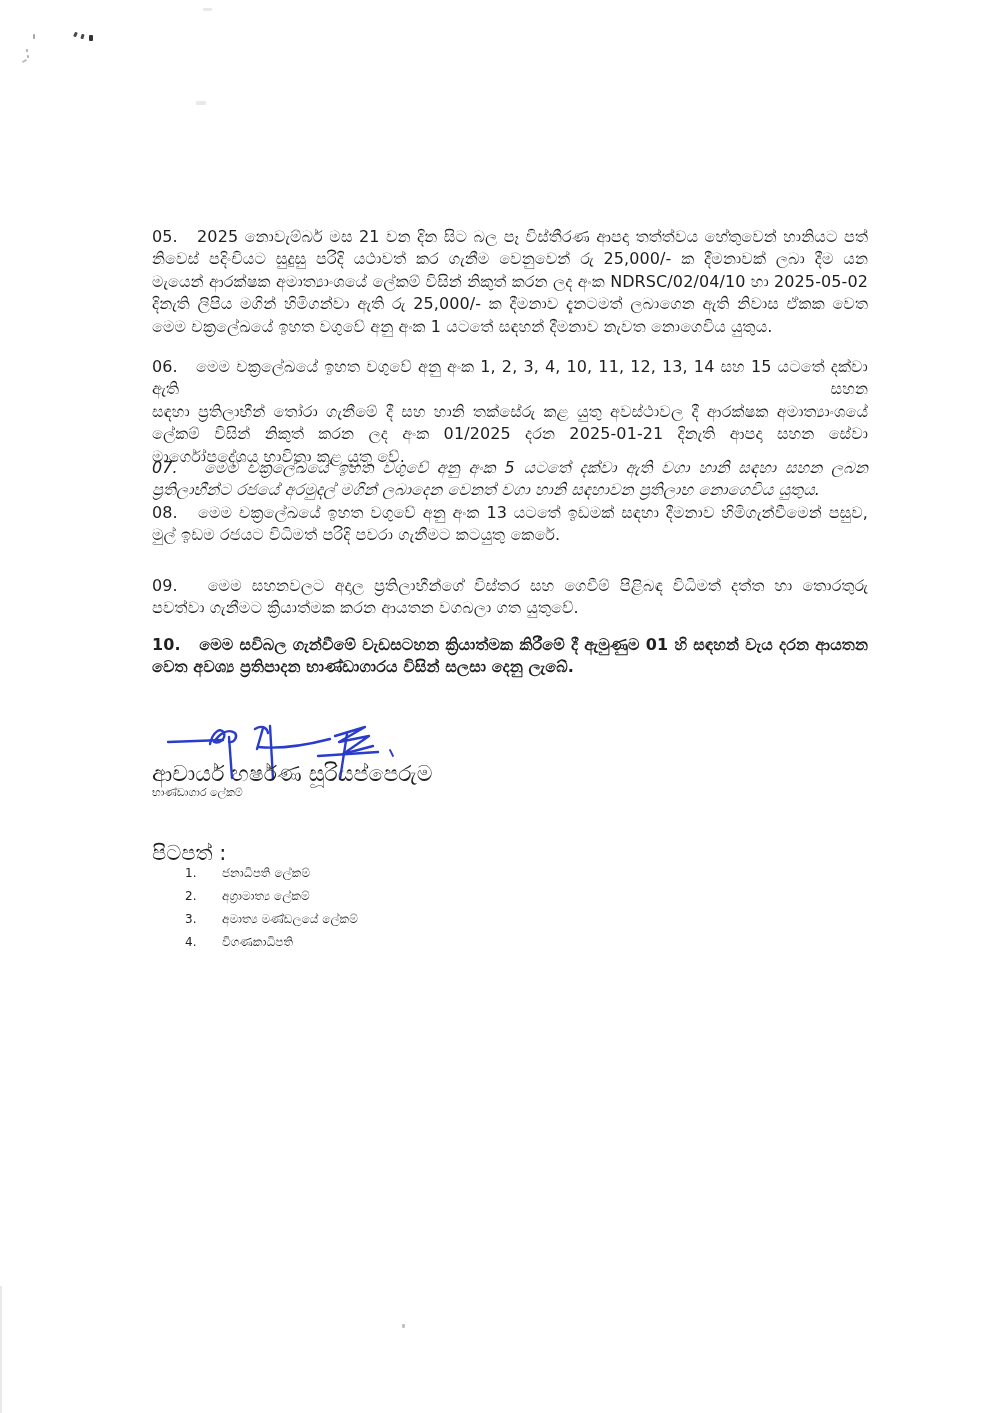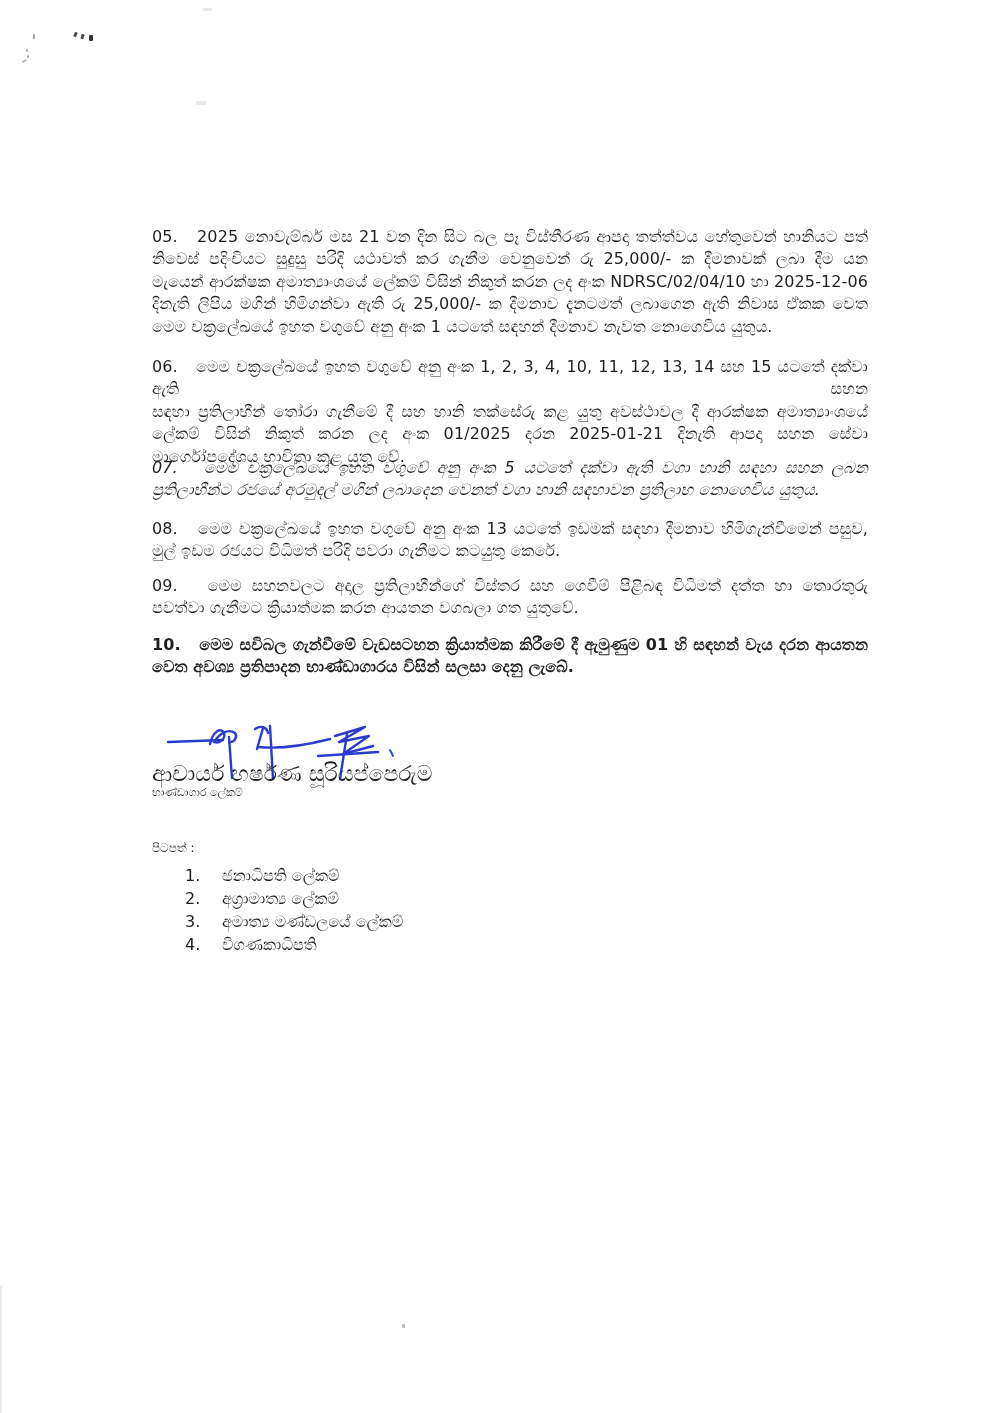--- a/index.html
+++ b/index.html
@@ -26,23 +26,23 @@
   .sig-name {
     position: absolute; left: 152px; top: 761px;
     font-size: 22px; font-weight: normal; white-space: nowrap;
   }
   .sig-title {
     position: absolute; left: 152px; top: 786px;
     font-size: 11px; white-space: nowrap;
   }
   .copies-heading {
     position: absolute; left: 152px; top: 841px;
-    font-size: 12px; white-space: nowrap;
+    font-size: 21px; white-space: nowrap;
   }
-  .copies-list { position: absolute; left: 185px; top: 866px; font-size: 16px; }
+  .copies-list { position: absolute; left: 185px; top: 866px; font-size: 12px; }
   .copy-row { height: 23px; white-space: nowrap; }
   .copy-num { display: inline-block; width: 37px; }
   .copy-label { display: inline-block; }
   .speck { position: absolute; background: #4a4a4a; border-radius: 1px; }
   .edge-shadow {
     position: absolute; left: 0; top: 1286px; width: 2px; height: 127px;
     background: #e9e9e9;
   }
 </style>
 </head>
@@ -58,38 +58,38 @@
   <div class="speck" style="left:27px;top:55px;width:2px;height:3px;opacity:.45;"></div>
   <div class="speck" style="left:22px;top:60px;width:5px;height:2px;opacity:.4;transform:rotate(-30deg);"></div>
   <div class="speck" style="left:203px;top:8px;width:9px;height:3px;opacity:.12;"></div>
   <div class="speck" style="left:196px;top:101px;width:10px;height:4px;opacity:.12;"></div>
   <div class="speck" style="left:402px;top:1324px;width:3px;height:4px;opacity:.35;"></div>
   <div class="edge-shadow"></div>
 
   <section class="para" style="top:226px;">
     <div class="ln">05.&nbsp;&nbsp; 2025 නොවැම්බර් මස 21 වන දින සිට බල පෑ විස්තීරණ ආපදා තත්ත්වය හේතුවෙන් හානියට පත්</div>
     <div class="ln">නිවෙස් පදිංචියට සුදුසු පරිදි යථාවත් කර ගැනීම වෙනුවෙන් රු 25,000/- ක දීමනාවක් ලබා දීම යන</div>
-    <div class="ln">මැයෙන් ආරක්ෂක අමාත්‍යාංශයේ ලේකම් විසින් නිකුත් කරන ලද අංක NDRSC/02/04/10 හා 2025-12-06</div>
+    <div class="ln">මැයෙන් ආරක්ෂක අමාත්‍යාංශයේ ලේකම් විසින් නිකුත් කරන ලද අංක NDRSC/02/04/10 හා 2025-05-02</div>
     <div class="ln">දිනැති ලිපිය මගින් හිමිගන්වා ඇති රු 25,000/- ක දීමනාව දැනටමත් ලබාගෙන ඇති නිවාස ඒකක වෙත</div>
     <div class="ln last">මෙම චක්‍රලේඛයේ ඉහත වගුවේ අනු අංක 1 යටතේ සඳහන් දීමනාව නැවත නොගෙවිය යුතුය.</div>
   </section>
 
   <section class="para" style="top:356px;">
     <div class="ln">06.&nbsp;&nbsp; මෙම චක්‍රලේඛයේ ඉහත වගුවේ අනු අංක 1, 2, 3, 4, 10, 11, 12, 13, 14 සහ 15 යටතේ දක්වා ඇති සහන</div>
     <div class="ln">සඳහා ප්‍රතිලාභීන් තෝරා ගැනීමේ දී සහ හානි තක්සේරු කළ යුතු අවස්ථාවල දී ආරක්ෂක අමාත්‍යාංශයේ</div>
     <div class="ln">ලේකම් විසින් නිකුත් කරන ලද අංක 01/2025 දරන 2025-01-21 දිනැති ආපදා සහන සේවා</div>
     <div class="ln last">මාර්ගෝපදේශය භාවිතා කළ යුතු වේ.</div>
   </section>
 
   <section class="para" style="top:457px;font-style:italic;">
     <div class="ln">07.&nbsp;&nbsp; මෙම චක්‍රලේඛයේ ඉහත වගුවේ අනු අංක 5 යටතේ දක්වා ඇති වගා හානි සඳහා සහන ලබන</div>
     <div class="ln last">ප්‍රතිලාභීන්ට රජයේ අරමුදල් මගින් ලබාදෙන වෙනත් වගා හානි සඳහාවන ප්‍රතිලාභ නොගෙවිය යුතුය.</div>
   </section>
 
-  <section class="para" style="top:518px;">
+  <section class="para" style="top:502px;">
     <div class="ln">08.&nbsp;&nbsp; මෙම චක්‍රලේඛයේ ඉහත වගුවේ අනු අංක 13 යටතේ ඉඩමක් සඳහා දීමනාව හිමිගැන්වීමෙන් පසුව,</div>
     <div class="ln last">මුල් ඉඩම රජයට විධිමත් පරිදි පවරා ගැනීමට කටයුතු කෙරේ.</div>
   </section>
 
   <section class="para" style="top:575px;">
     <div class="ln">09.&nbsp;&nbsp; මෙම සහනවලට අදාල ප්‍රතිලාභීන්ගේ විස්තර සහ ගෙවීම් පිළිබඳ විධිමත් දත්ත හා තොරතුරු</div>
     <div class="ln last">පවත්වා ගැනීමට ක්‍රියාත්මක කරන ආයතන වගබලා ගත යුතුවේ.</div>
   </section>
 
   <section class="para" style="top:634px;font-weight:bold;">

